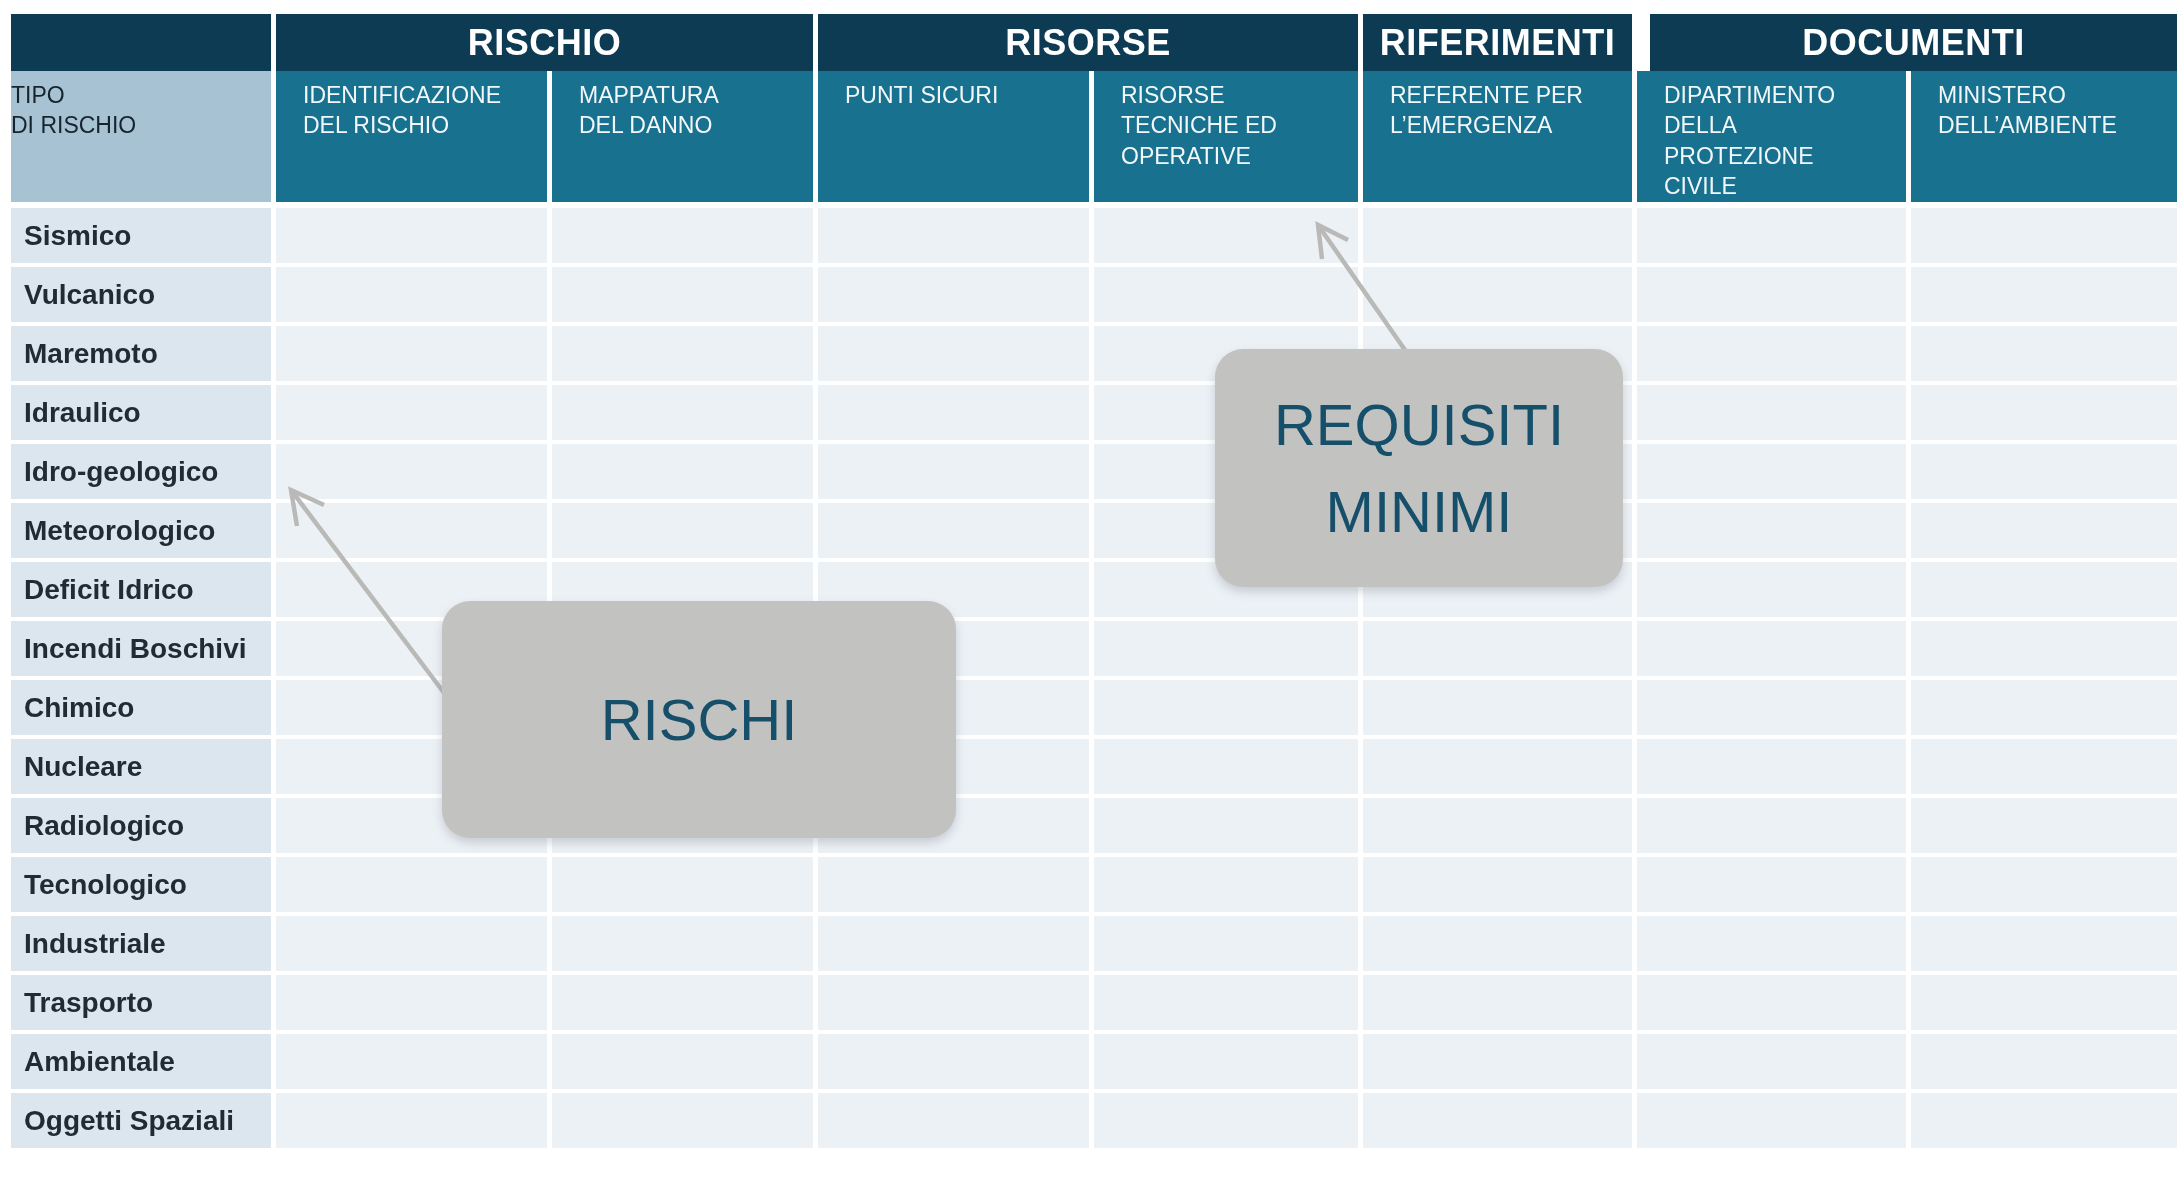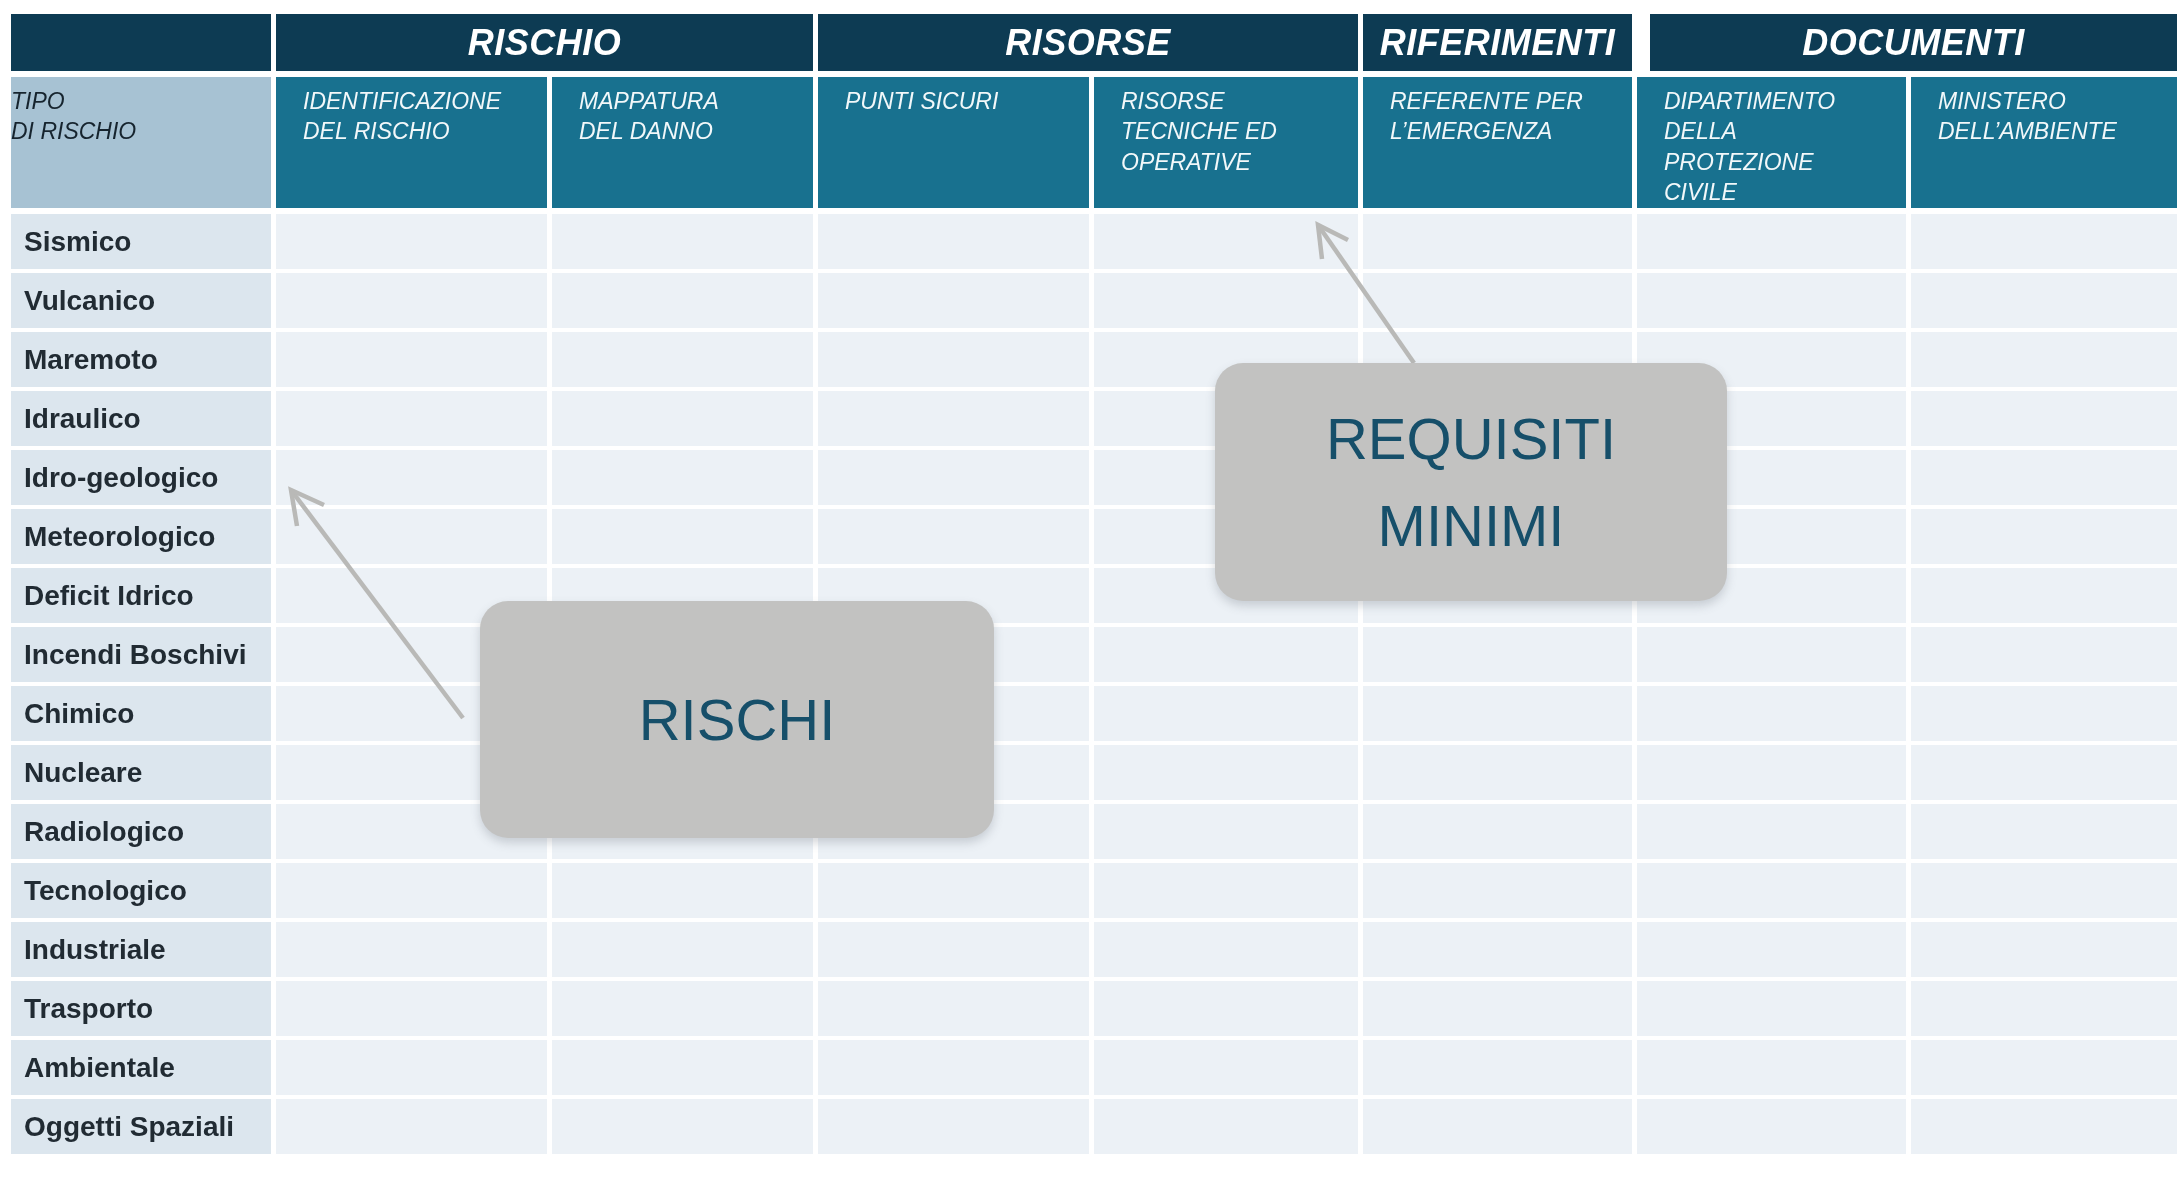--- a/index.html
+++ b/index.html
@@ -9,21 +9,21 @@
     background:#ffffff;
     font-family:"Liberation Sans", sans-serif;
     overflow:hidden;
   }
   .tablewrap{position:absolute;left:11px;top:14px;width:2166px;}
   .grid{
     display:grid;
     grid-template-columns:260px 271px 261px 271px 264px 269px 269px 266px;
     column-gap:5px;
   }
-  .ghead{grid-template-rows:57px 131px;row-gap:6px;font-style:italic;}
+  .ghead{grid-template-rows:57px 131px;}
   .gbody{margin-top:6px;grid-auto-rows:55px;row-gap:4px;}
   .cell{box-sizing:border-box;}
   .corner{grid-column:1/2;background:var(--header_navy);}
   .group{
     background:var(--header_navy);
     color:var(--header_text);
     font-size:36px;font-weight:600;letter-spacing:.5px;
     display:flex;align-items:center;justify-content:center;
   }
   .g-rischio{grid-column:2/4;}
@@ -59,22 +59,22 @@
     position:absolute;z-index:6;
     background:var(--callout_bg);
     color:var(--callout_text);
     border-radius:28px;
     display:flex;align-items:center;justify-content:center;
     text-align:center;
     font-size:58px;line-height:1.5;
     white-space:pre-line;
     box-shadow:0 5px 10px rgba(90,100,110,0.25);
   }
-  .c-rischi{left:480px;top:601px;width:514px;height:237px;}
-  .c-requisiti{left:1215px;top:363px;width:512px;height:238px;}
+  .c-rischi{left:442px;top:601px;width:514px;height:237px;}
+  .c-requisiti{left:1215px;top:349px;width:408px;height:238px;}
 </style>
 </head>
 <body>
 
 <div class="page">
 
   <svg class="arrows" viewBox="0 0 2180 1180">
     <g>
       <path d="M463,718 L291,490"></path>
       <polyline points="324,505 291,490 297,526"></polyline>

